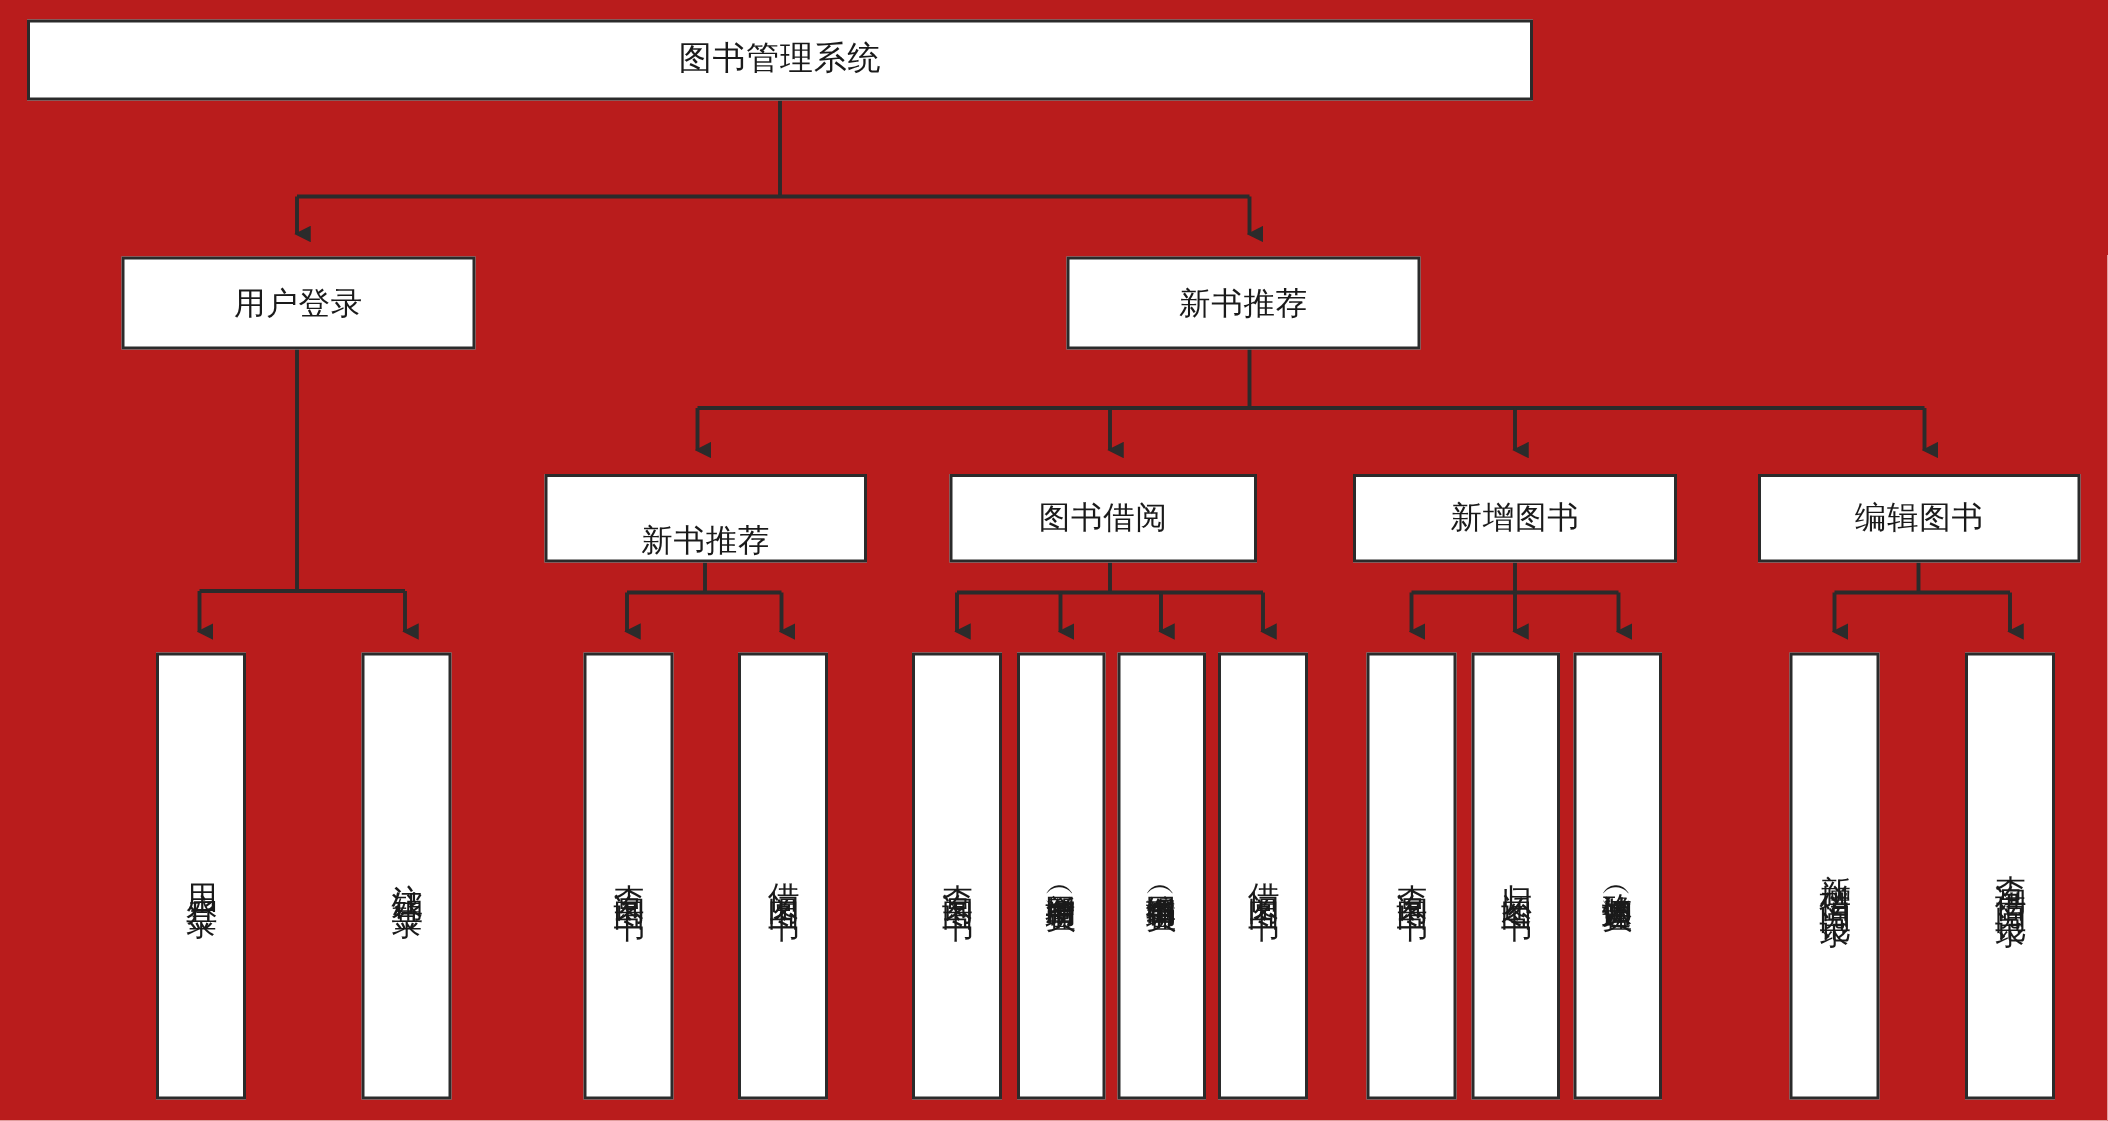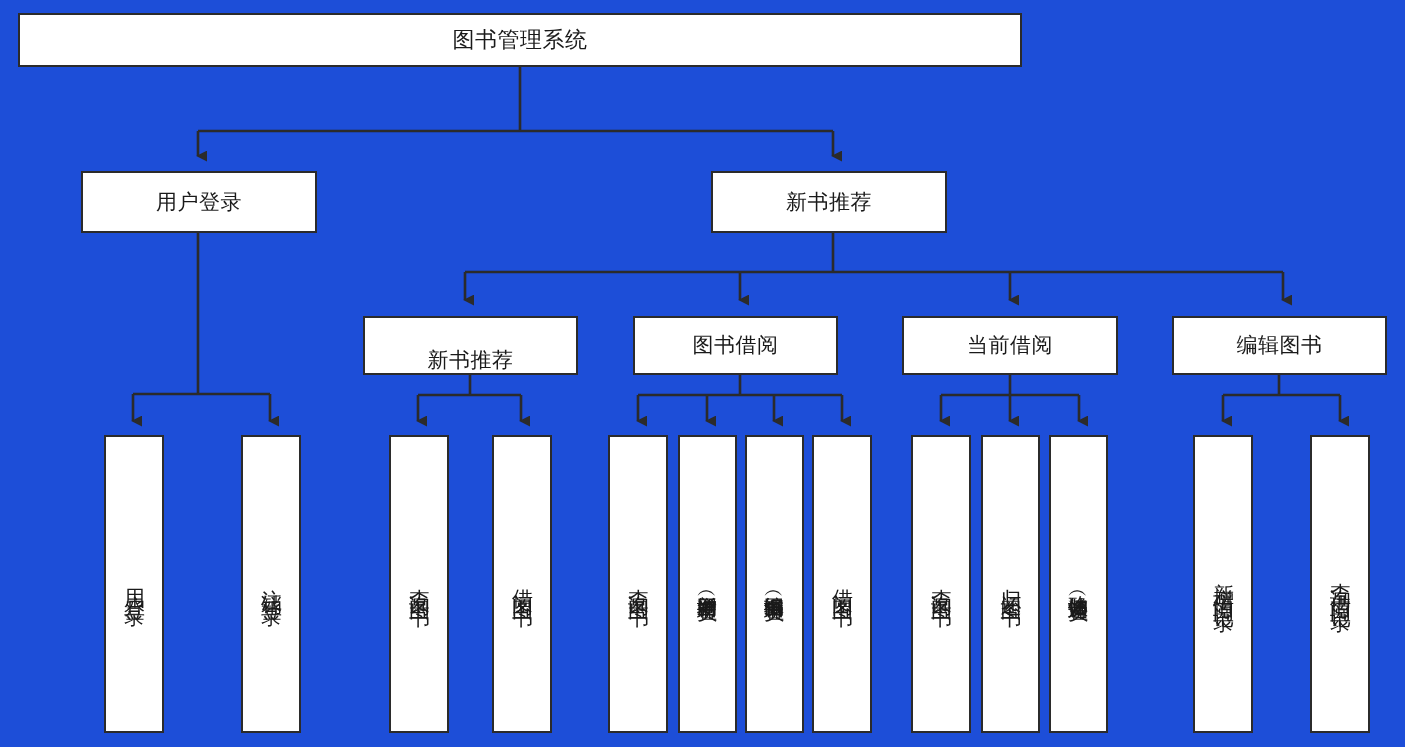--- a/index.html
+++ b/index.html
@@ -4,21 +4,21 @@
 <style>
   html,body{margin:0;padding:0;background:#ffffff;}
   body{
     font-family:"DejaVu Sans","Liberation Sans",sans-serif;
     -webkit-font-smoothing:antialiased;
   }
   #canvas{
     position:relative;
     width:1405px;
     height:747px;
-    background:#1d4ed8;
+    background:#b91c1c;
     overflow:hidden;
   }
   #wires{
     position:absolute;
     left:0; top:0;
     width:1405px; height:747px;
     pointer-events:none;
   }
   .node{
     position:absolute;
@@ -141,21 +141,21 @@
     <span class="label">新书推荐</span>
   </div>
 
   <div class="node h" style="left:363px; top:316px; width:215px; height:59px;align-items:flex-end;">
     <span class="label">新书推荐</span>
   </div>
   <div class="node h" style="left:633px; top:316px; width:205px; height:59px;">
     <span class="label">图书借阅</span>
   </div>
   <div class="node h" style="left:902px; top:316px; width:216px; height:59px;">
-    <span class="label">当前借阅</span>
+    <span class="label">新增图书</span>
   </div>
   <div class="node h" style="left:1172px; top:316px; width:215px; height:59px;">
     <span class="label">编辑图书</span>
   </div>
 
   <div class="node v" style="left:104px; top:435px; width:60px; height:298px;">
     <span class="label">用户登录</span>
   </div>
   <div class="node v" style="left:241px; top:435px; width:60px; height:298px;">
     <span class="label">注销登录</span>

